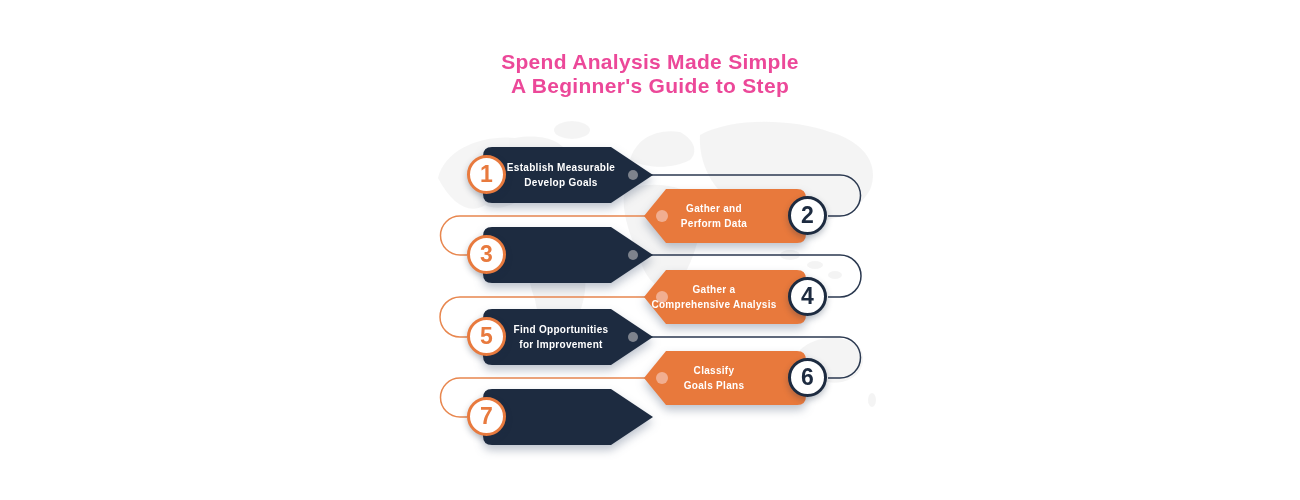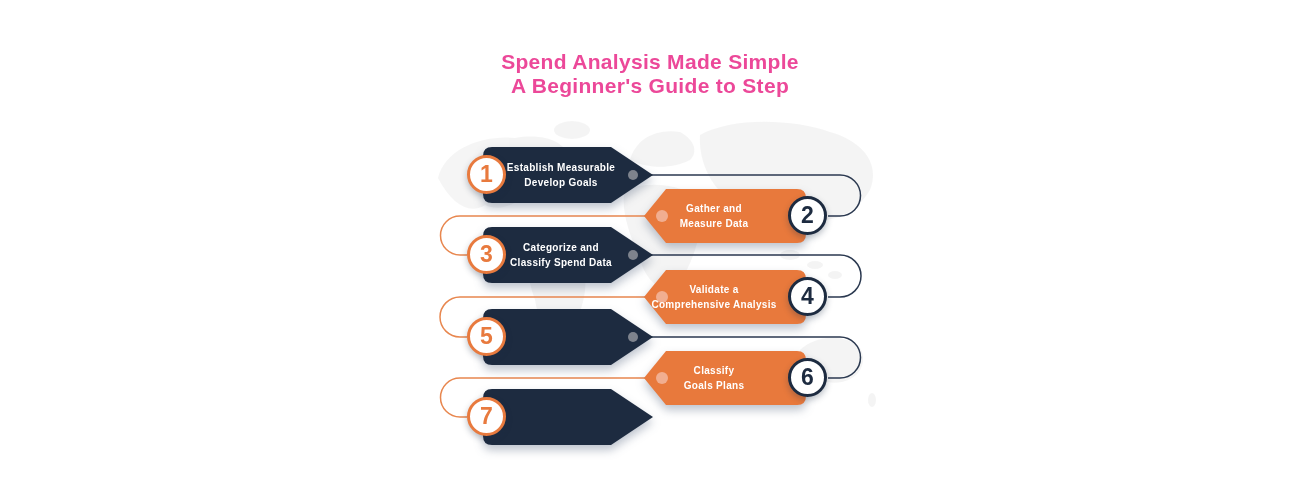--- a/index.html
+++ b/index.html
@@ -85,29 +85,29 @@
     <span class="tl">Spend Analysis Made Simple</span>
     <span class="tl">A Beginner's Guide to Step</span>
   </div>
 
   <div class="label lnavy" style="top:160px">
     <span class="ln">Establish Measurable</span>
     <span class="ln">Develop Goals</span>
   </div>
   <div class="label lorange" style="top:201px">
     <span class="ln">Gather and</span>
-    <span class="ln">Measure Data</span>
-  </div>
-  <div class="label lnavy" style="top:240px">
-    <span class="ln">Categorize and</span>
-    <span class="ln">Classify Spend Data</span>
+    <span class="ln">Perform Data</span>
   </div>
   <div class="label lorange" style="top:282px">
-    <span class="ln">Validate a</span>
+    <span class="ln">Gather a</span>
     <span class="ln">Comprehensive Analysis</span>
+  </div>
+  <div class="label lnavy" style="top:322px">
+    <span class="ln">Find Opportunities</span>
+    <span class="ln">for Improvement</span>
   </div>
   <div class="label lorange" style="top:363px">
     <span class="ln">Classify</span>
     <span class="ln">Goals Plans</span>
   </div>
 
   <div class="num norange" style="top:155px">1</div>
   <div class="num nnavy" style="top:196px">2</div>
   <div class="num norange" style="top:235px">3</div>
   <div class="num nnavy" style="top:277px">4</div>

